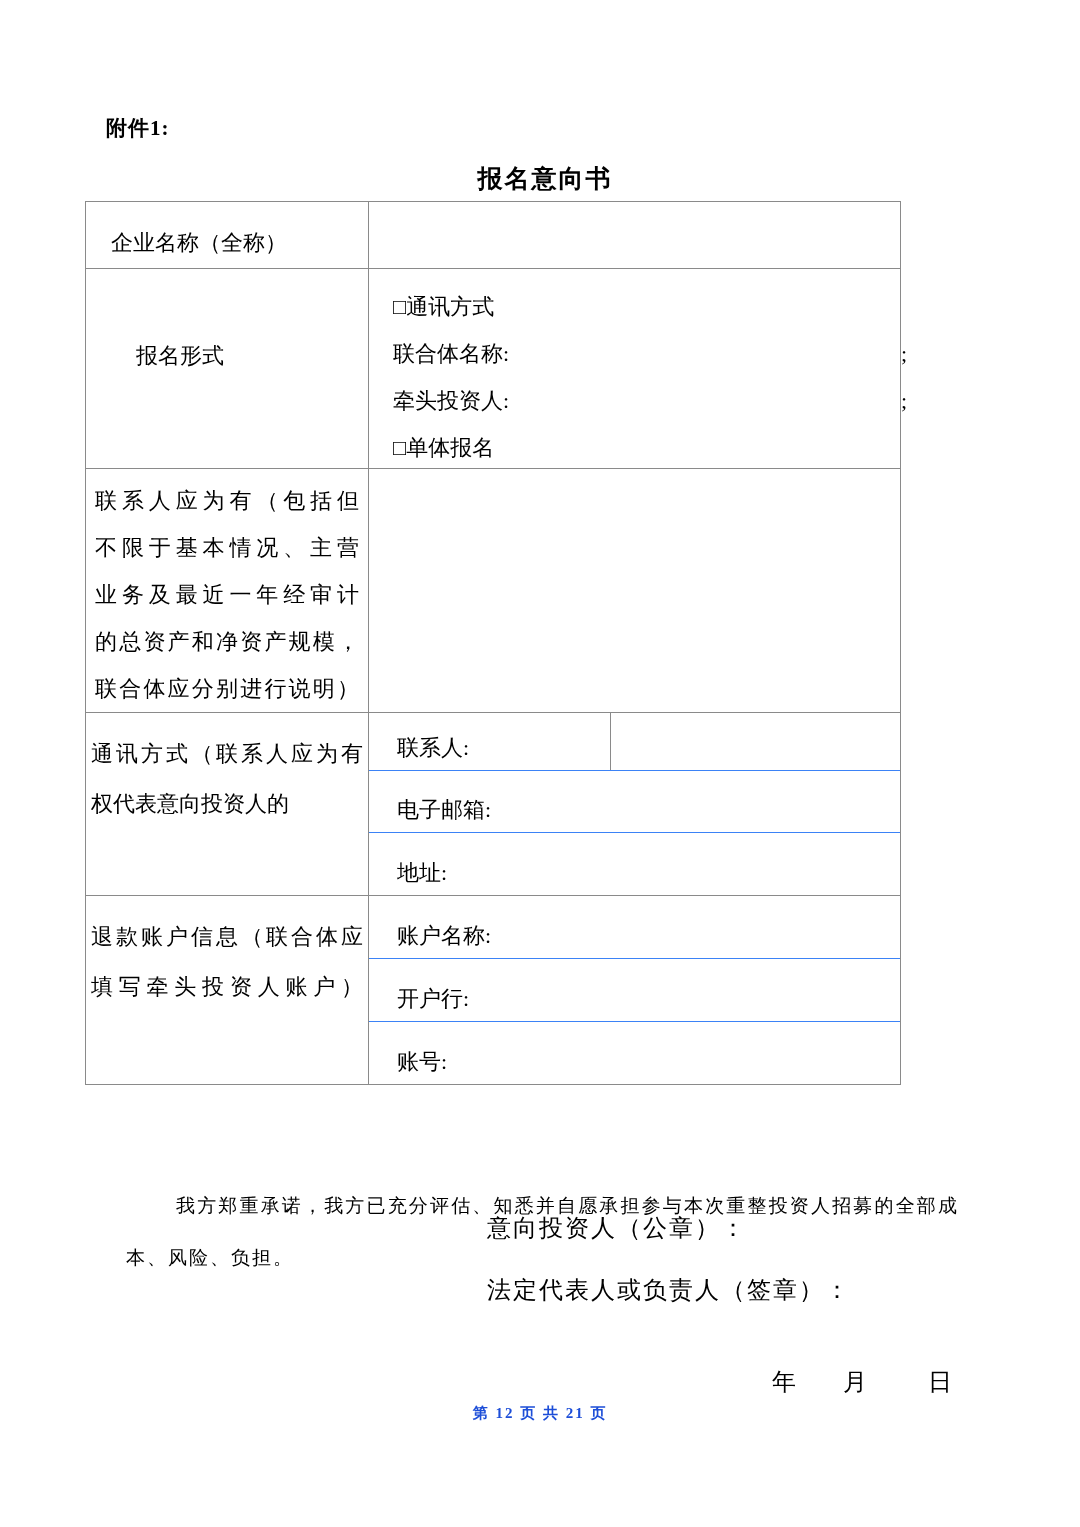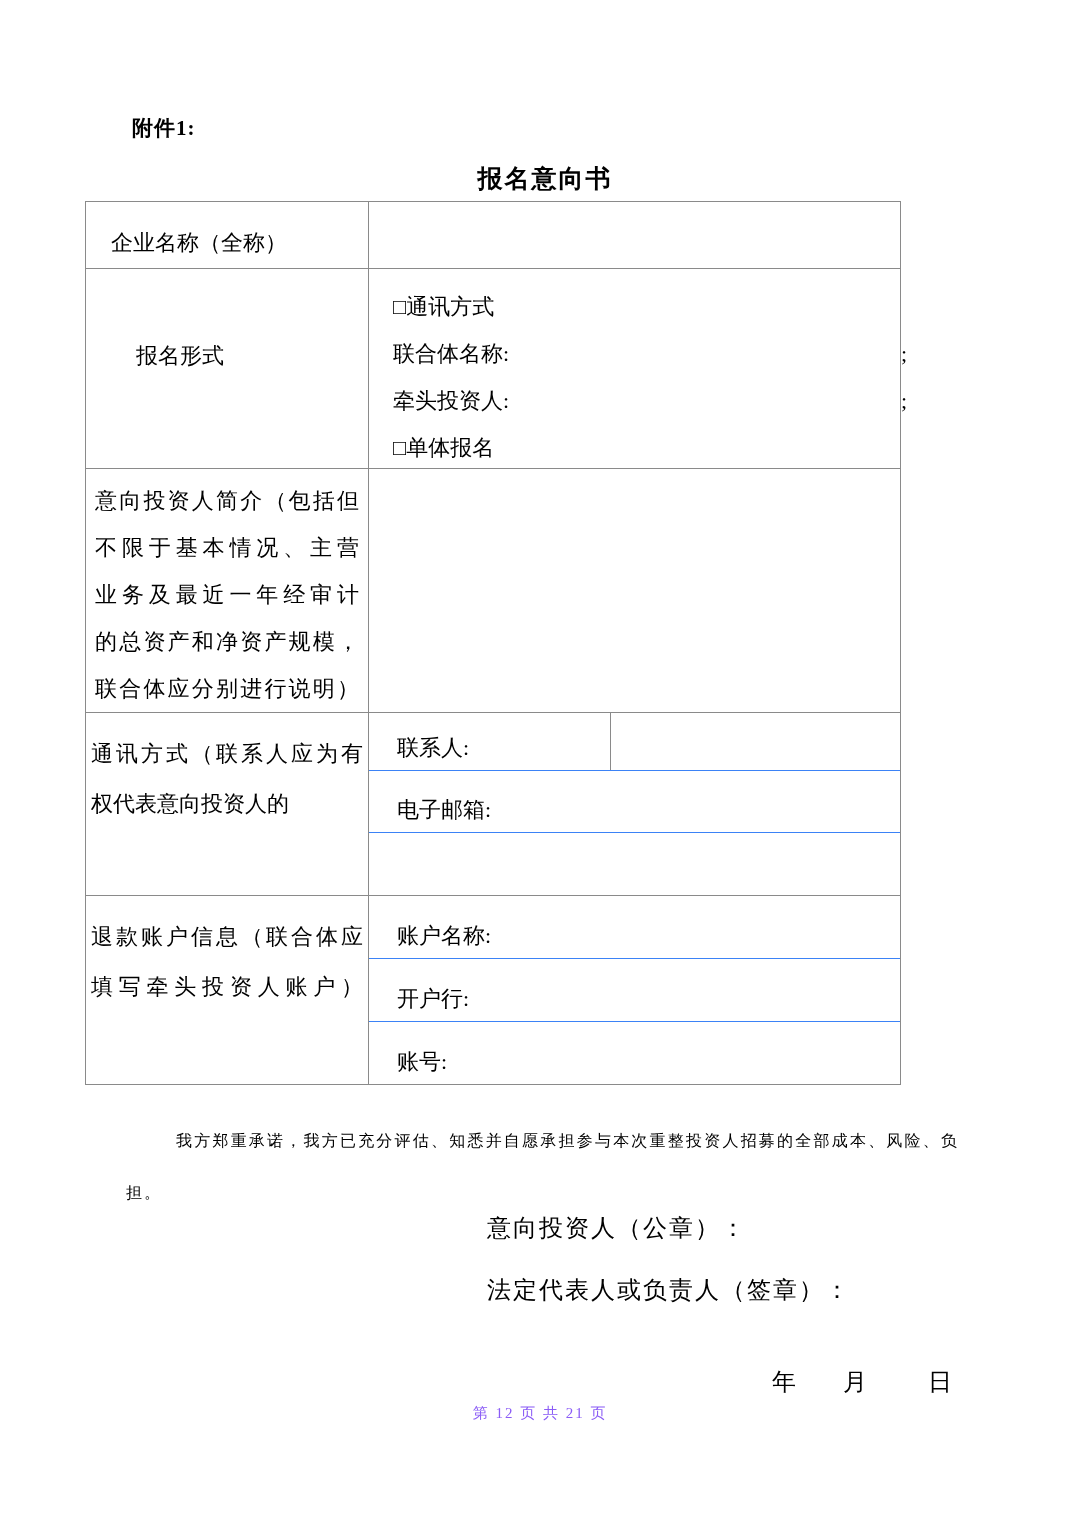--- a/index.html
+++ b/index.html
@@ -5,21 +5,21 @@
   html,body{margin:0;padding:0;background:#ffffff;}
   .page{
     position:relative;
     width:1080px;height:1527px;
     background:#ffffff;
     font-family:"Liberation Serif","DejaVu Serif",serif;
     color:#000000;
     overflow:hidden;
   }
   .attachment{
-    position:absolute;left:132px;top:114px;
+    position:absolute;left:106px;top:114px;
     font-size:21px;font-weight:bold;letter-spacing:1px;
   }
   .doc-title{
     position:absolute;left:85px;top:162px;width:920px;
     text-align:center;font-size:25px;font-weight:bold;letter-spacing:2px;
   }
   
   .form-table{
     position:absolute;left:85px;top:201px;width:816px;height:884px;
     border:1px solid #8a8a8a;box-sizing:border-box;
@@ -60,34 +60,34 @@
   .s4b{height:62px;flex:0 0 62px;}
   .s4c{flex:1;}
   .s5a{height:63px;flex:0 0 63px;}
   .s5b{height:63px;flex:0 0 63px;}
   .s5c{flex:1;}
   .sub-cell{display:flex;align-items:flex-end;padding:0 6px 7px 28px;box-sizing:border-box;white-space:nowrap;}
   .split-left{width:242px;flex:0 0 242px;border-right:1px solid #8a8a8a;}
   .split-right{flex:1;padding-left:27px;}
   
   .declaration{
-    position:absolute;left:126px;top:1115px;width:833px;
-    font-size:16px;letter-spacing:2px;line-height:52px;
+    position:absolute;left:126px;top:1180px;width:833px;
+    font-size:19px;letter-spacing:2px;line-height:52px;
     text-indent:50px;text-align:justify;
   }
   .sig-line{position:absolute;left:487px;font-size:24px;letter-spacing:2px;white-space:nowrap;}
   .sig-seal{top:1212px;}
   .sig-legal{top:1274px;}
   .date-part{position:absolute;top:1366px;font-size:24px;}
   .d-year{left:772px;}
   .d-month{left:843px;}
   .d-day{left:928px;}
   .page-footer{
     position:absolute;left:0;top:1404px;width:1080px;
-    text-align:center;font-size:15px;color:#8b5cf6;letter-spacing:2px;
+    text-align:center;font-size:15px;color:#1d4ed8;letter-spacing:2px;font-weight:bold;
   }
 </style>
 </head>
 <body>
 
 <div class="page">
 
   <div class="attachment">附件1:</div>
   <div class="doc-title">报名意向书</div>
 
@@ -105,41 +105,44 @@
           <div class="opt-line"><span>□</span><span>通讯方式</span></div>
           <div class="opt-line"><span>联合体名称:</span><span class="tail-semicolon">;</span></div>
           <div class="opt-line"><span>牵头投资人:</span><span class="tail-semicolon">;</span></div>
           <div class="opt-line"><span>□</span><span>单体报名</span></div>
         </div>
       </div>
     </div>
 
     <div class="t-row r3 bb">
       <div class="cell-label lines-pad">
-        <div class="lbl-line jline">意向投资人简介（包括但</div>
+        <div class="lbl-line jline">联系人应为有（包括但</div>
         <div class="lbl-line jline">不限于基本情况、主营</div>
         <div class="lbl-line jline">业务及最近一年经审计</div>
         <div class="lbl-line jline">的总资产和净资产规模，</div>
         <div class="lbl-line jline">联合体应分别进行说明）</div>
       </div>
       <div class="cell-content"></div>
     </div>
 
     <div class="t-row r4 bb">
       <div class="cell-label lines-pad4">
         <div class="lbl-line4 jline">通讯方式（联系人应为有</div>
         <div class="lbl-line4">权代表意向投资人的</div>
       </div>
       <div class="cell-content">
         <div class="sub-col">
           <div class="sub-row s4a bb">
             <div class="sub-cell split-left">联系人:</div>
           </div>
           <div class="sub-row s4b bb">
             <div class="sub-cell">电子邮箱:</div>
+          </div>
+          <div class="sub-row s4c">
+            <div class="sub-cell">地址:</div>
           </div>
         </div>
       </div>
     </div>
 
     <div class="t-row r5">
       <div class="cell-label lines-pad4">
         <div class="lbl-line4 jline">退款账户信息（联合体应</div>
         <div class="lbl-line4 jline">填写牵头投资人账户）</div>
       </div>

